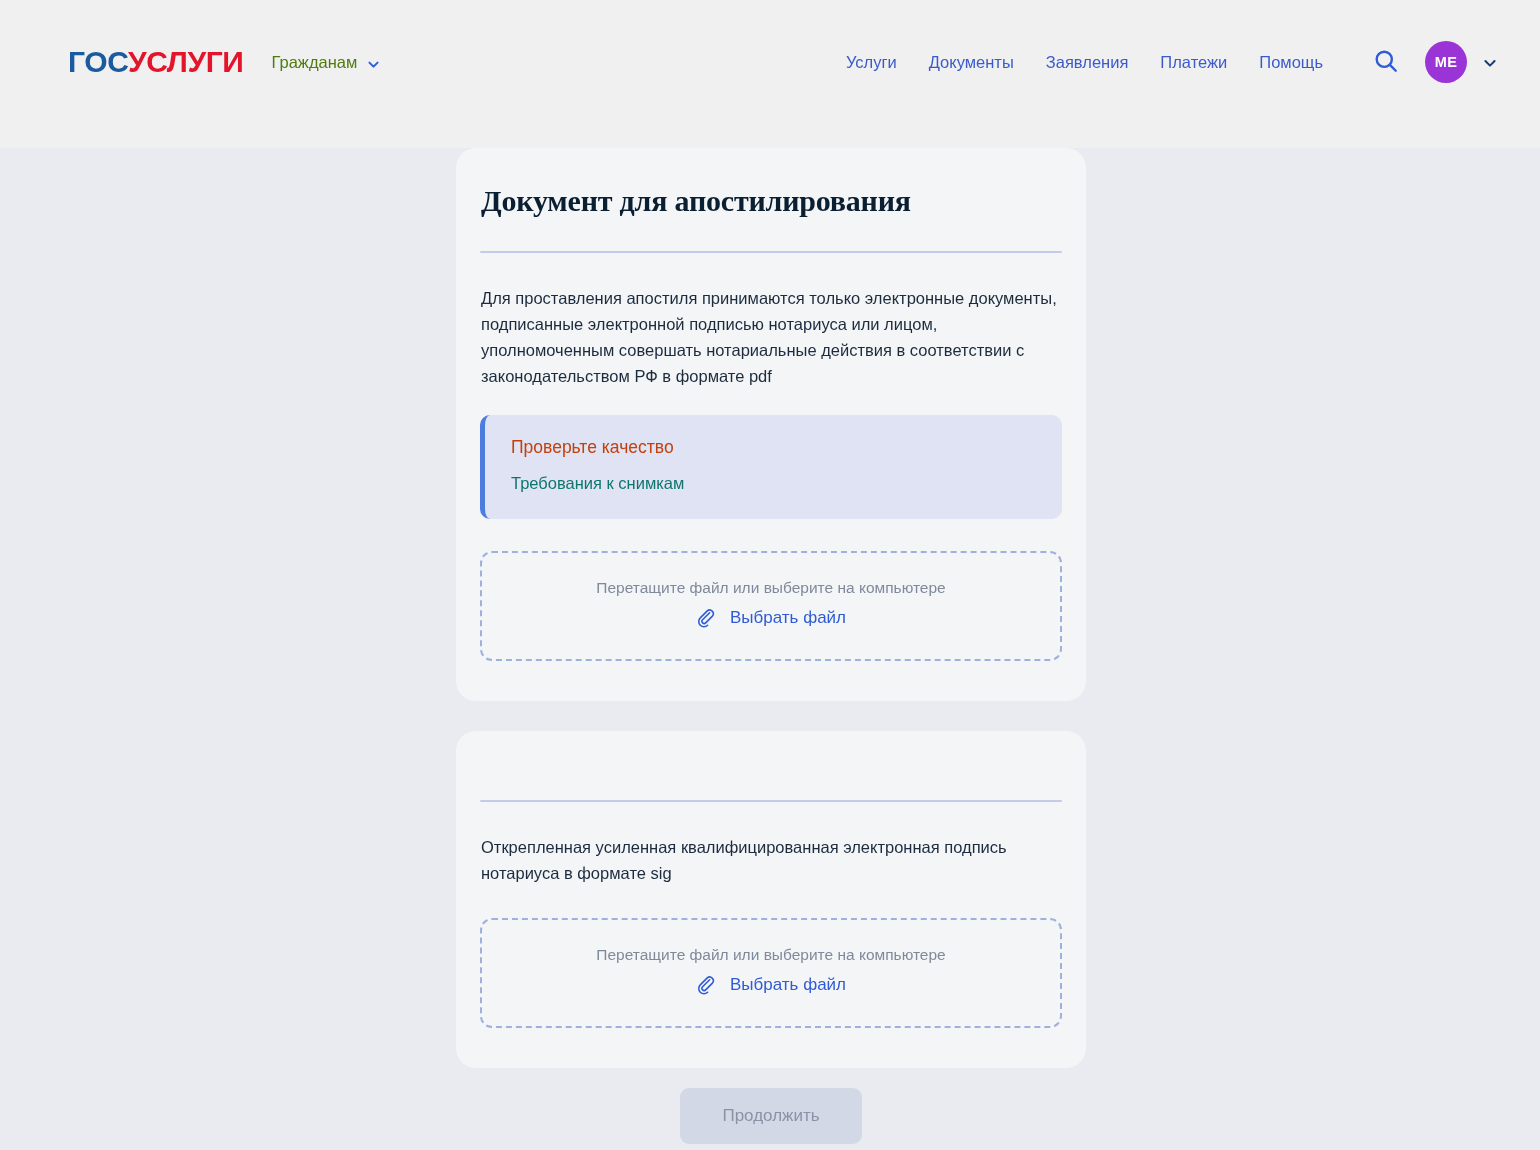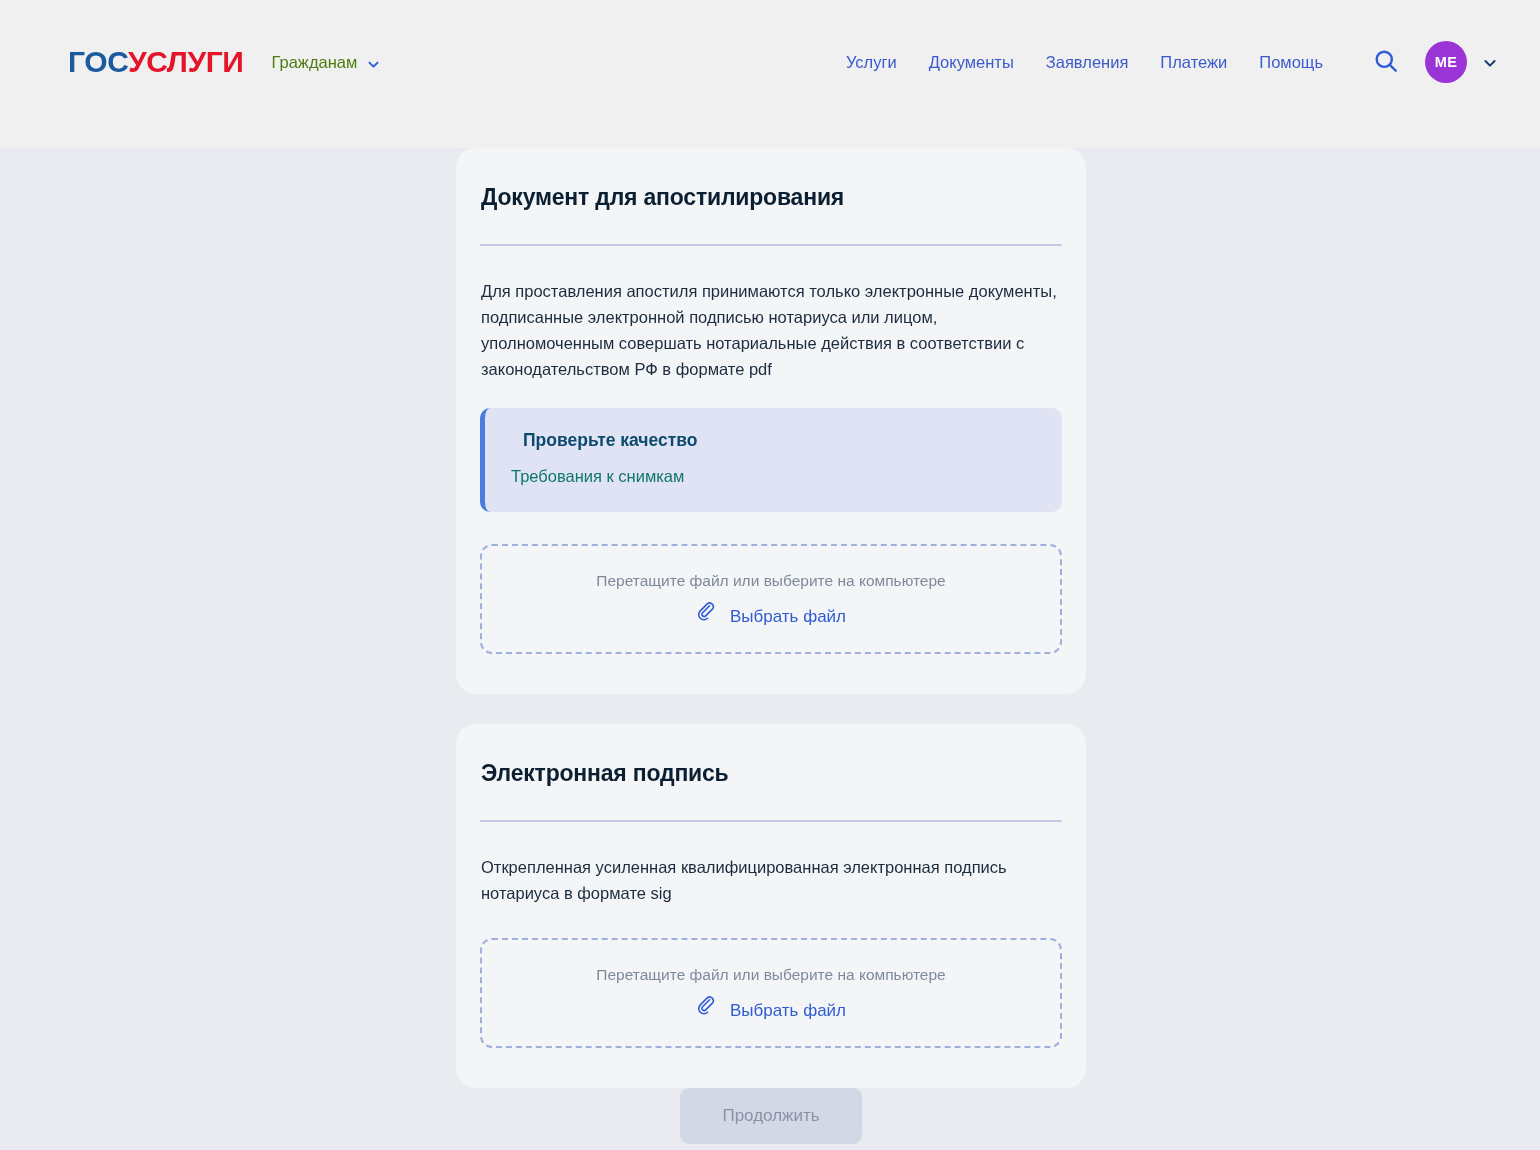--- a/index.html
+++ b/index.html
@@ -133,25 +133,26 @@
 
   .card {
     background: #f4f5f7;
     border-radius: 20px;
     padding: 36px 24px 40px 24px;
   }
 
   .card + .card { margin-top: 30px; }
 
   .card-title {
-    font-size: 23px;
+    font-size: 30px;
     font-weight: 700;
     letter-spacing: -0.2px;
     color: #0b1f33;
     padding: 0 0 0 1px;
+    font-family: Liberation Serif, serif;
   }
 
   .card-divider {
     height: 2px;
     background: #c3cbe8;
     margin: 33px 0 32px 0;
     border-radius: 1px;
   }
 
   .card-text {
@@ -165,24 +166,23 @@
   .notice {
     margin-top: 26px;
     background: #dfe3f3;
     border-radius: 10px;
     border-left: 5px solid #4b7ce0;
     padding: 22px 26px 26px 26px;
   }
 
   .notice-title {
     font-size: 17.5px;
-    font-weight: 700;
-    color: #0c4a6e;
+    font-weight: 400;
+    color: #c2410c;
     margin-bottom: 13px;
-    margin-left: 12px;
   }
 
   .notice-text {
     font-size: 16.5px;
     line-height: 25.5px;
     color: #1c2c3e;
   }
 
   .notice-link {
     display: inline-block;
@@ -207,21 +207,21 @@
     cursor: pointer;
   }
 
   .dropzone-hint {
     font-size: 15.5px;
     color: #7e8a9b;
   }
 
   .dropzone-action {
     display: flex;
-    align-items: flex-end;
+    align-items: flex-start;
     gap: 13px;
     color: #2f5bd4;
     font-size: 17px;
     cursor: pointer;
   }
 
   
   .submit-row {
     position: absolute;
     left: 456px;
@@ -319,21 +319,20 @@
             <svg viewBox="0 0 24 24" width="21" height="21" aria-hidden="true">
               <path d="M17.6 7.2 L9.2 15.6 a2.6 2.6 0 0 0 3.7 3.7 l8.1-8.1 a4.4 4.4 0 0 0-6.2-6.2 l-8.4 8.4 a6.2 6.2 0 0 0 8.8 8.8" fill="none" stroke="#2f5bd4" stroke-width="1.9" stroke-linecap="round" stroke-linejoin="round" transform="translate(-1.2,-1.4) scale(0.95)"></path>
             </svg>
           </span>
           <span>Выбрать файл</span>
         </div>
       </div>
     </section>
 
     <section class="card">
-      <h2 class="card-title">Электронная подпись</h2>
       <div class="card-divider"></div>
       <p class="card-text">Открепленная усиленная квалифицированная электронная подпись нотариуса в формате sig</p>
 
       <div class="dropzone">
         <div class="dropzone-hint">Перетащите файл или выберите на компьютере</div>
         <div class="dropzone-action">
           <span>
             <svg viewBox="0 0 24 24" width="21" height="21" aria-hidden="true">
               <path d="M17.6 7.2 L9.2 15.6 a2.6 2.6 0 0 0 3.7 3.7 l8.1-8.1 a4.4 4.4 0 0 0-6.2-6.2 l-8.4 8.4 a6.2 6.2 0 0 0 8.8 8.8" fill="none" stroke="#2f5bd4" stroke-width="1.9" stroke-linecap="round" stroke-linejoin="round" transform="translate(-1.2,-1.4) scale(0.95)"></path>
             </svg>

